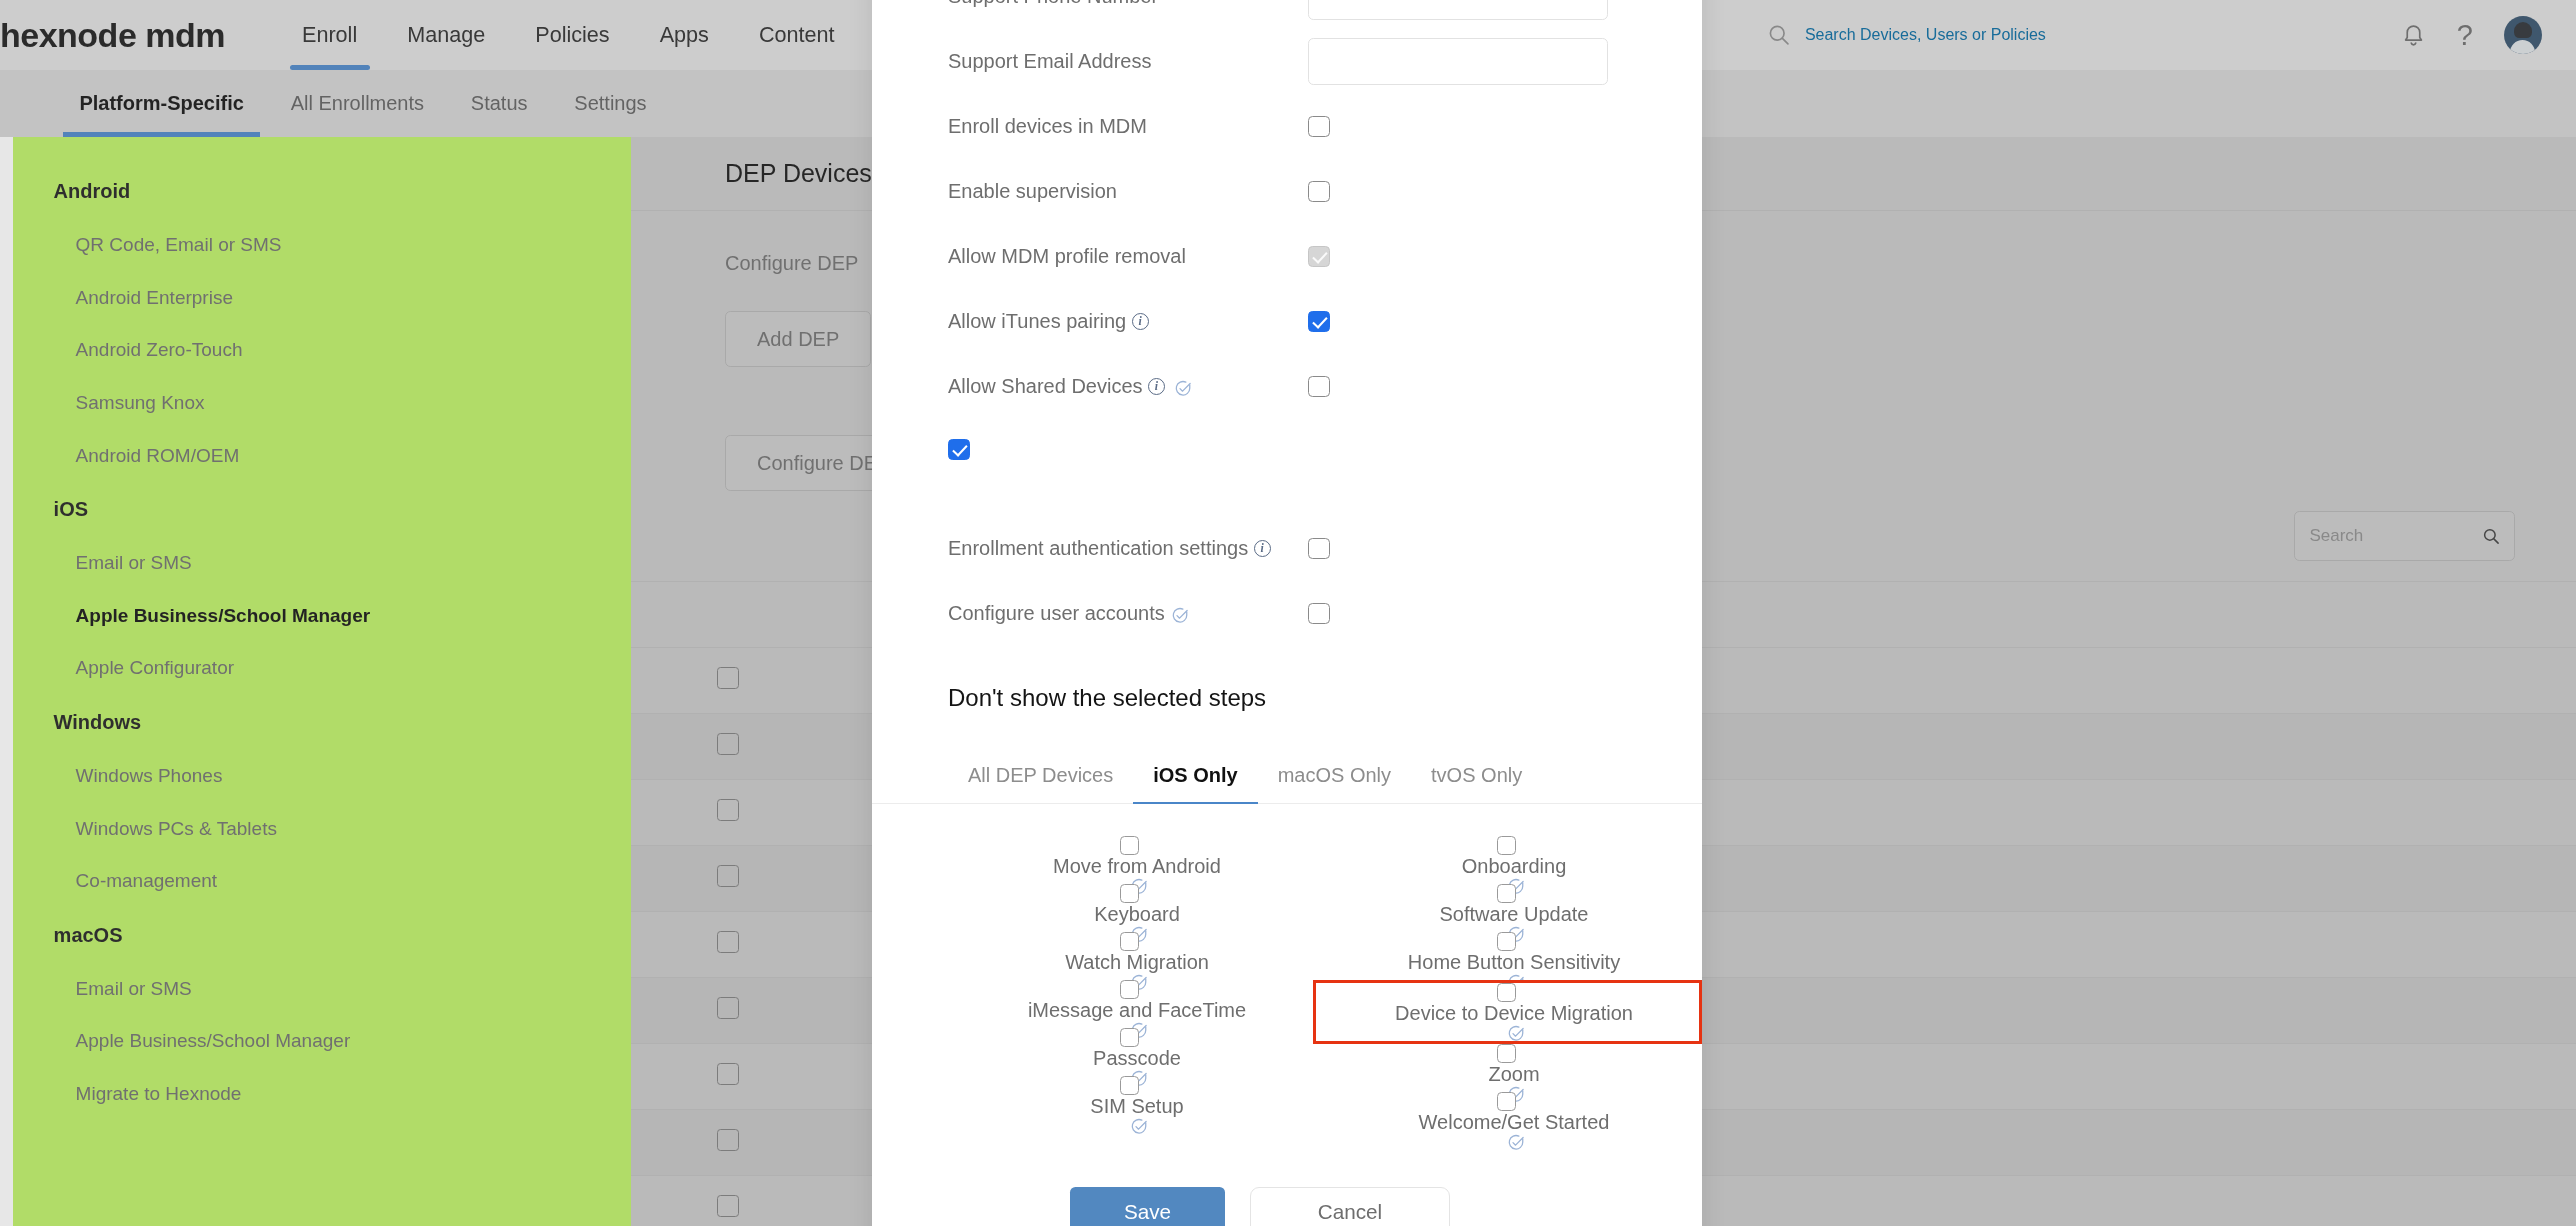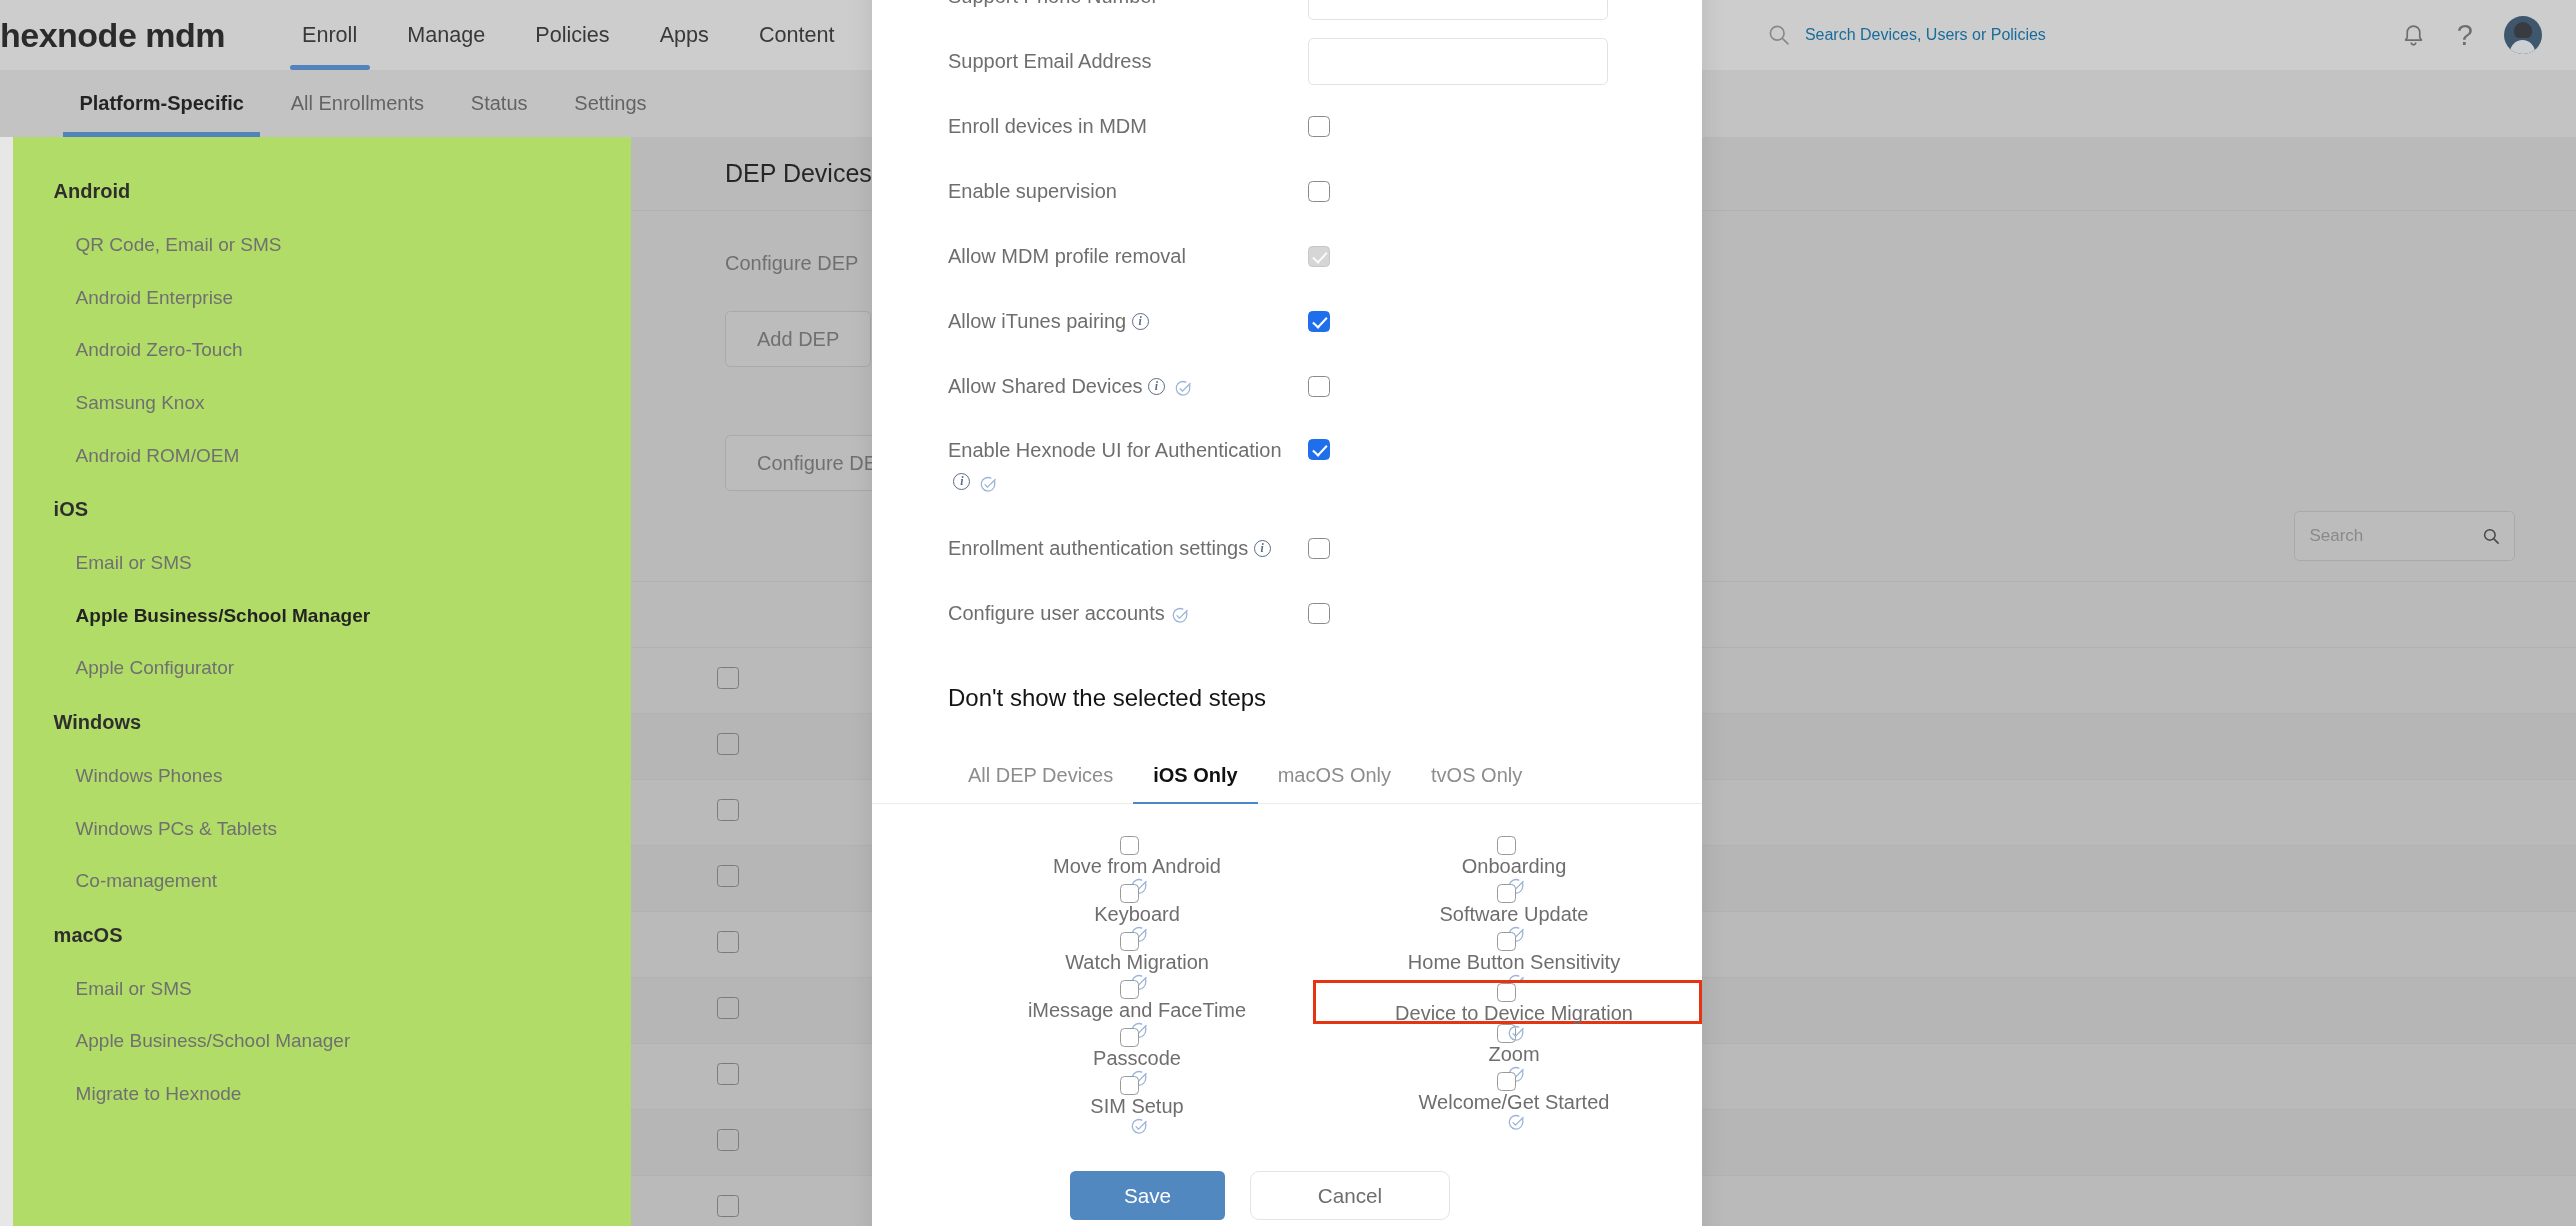--- a/index.html
+++ b/index.html
@@ -204,21 +204,21 @@
     display: grid; grid-template-columns: 378px 1fr;
     padding: 32px 0 0 76px;
   }
   .step-item {
     display: flex; align-items: center; height: 48px;
     font-size: 20px; color: #6e6e6e; flex-direction: column;
   }
   .step-item .cbox { width: 19px; height: 19px; margin-right: 14.4px; border-color: #9a9a9a; }
   .step-item.highlight {
     border: 3.6px solid #e63312; background: #fff;
-    margin-left: -12.6px; padding-left: 12.6px; height: 44px; position: relative; z-index: 3;
+    margin-left: -12.6px; padding-left: 12.6px; height: 64px; position: relative; z-index: 3;
   }
 
   #modal-footer {
     display: flex; align-items: center; gap: 25px;
     padding: 47px 0 0 0; justify-content: flex-start; margin-left: 198px;
   }
   #save-btn {
     width: 155px; height: 49px; background: #5288c0; color: #fff;
     border: none; border-radius: 5.4px; font-size: 20.7px;
     font-family: "Liberation Sans", sans-serif; cursor: pointer;
@@ -403,26 +403,20 @@
       <div class="field-label">
         <span>Allow Shared Devices</span><span class="info-i">i</span><span class="chk-circle"><svg width="18" height="18" viewBox="0 0 24 24" fill="none" stroke="#9bb3d6" stroke-width="1.7">
               <path d="M21 6.5V11a9 9 0 1 1-5.2-8.1" stroke-linecap="round"></path>
               <path d="M8 11.5l3.4 3.4L21.5 4.6" stroke-linecap="round" stroke-linejoin="round"></path>
             </svg></span>
       </div>
       <span class="cbox"></span>
     </div>
 
     <div class="field-row" style="min-height:97px;align-items:flex-start;padding-top:16px;">
-      <div class="field-label two-line">
-        <span>Enable Hexnode UI for Authentication</span><span class="info-i">i</span><span class="chk-circle"><svg width="18" height="18" viewBox="0 0 24 24" fill="none" stroke="#9bb3d6" stroke-width="1.7">
-              <path d="M21 6.5V11a9 9 0 1 1-5.2-8.1" stroke-linecap="round"></path>
-              <path d="M8 11.5l3.4 3.4L21.5 4.6" stroke-linecap="round" stroke-linejoin="round"></path>
-            </svg></span>
-      </div>
       <span class="cbox checked" style="margin-top:3.6px;"></span>
     </div>
 
     <div class="field-row">
       <div class="field-label">
         <span>Enrollment authentication settings</span><span class="info-i">i</span>
       </div>
       <span class="cbox"></span>
     </div>
 

